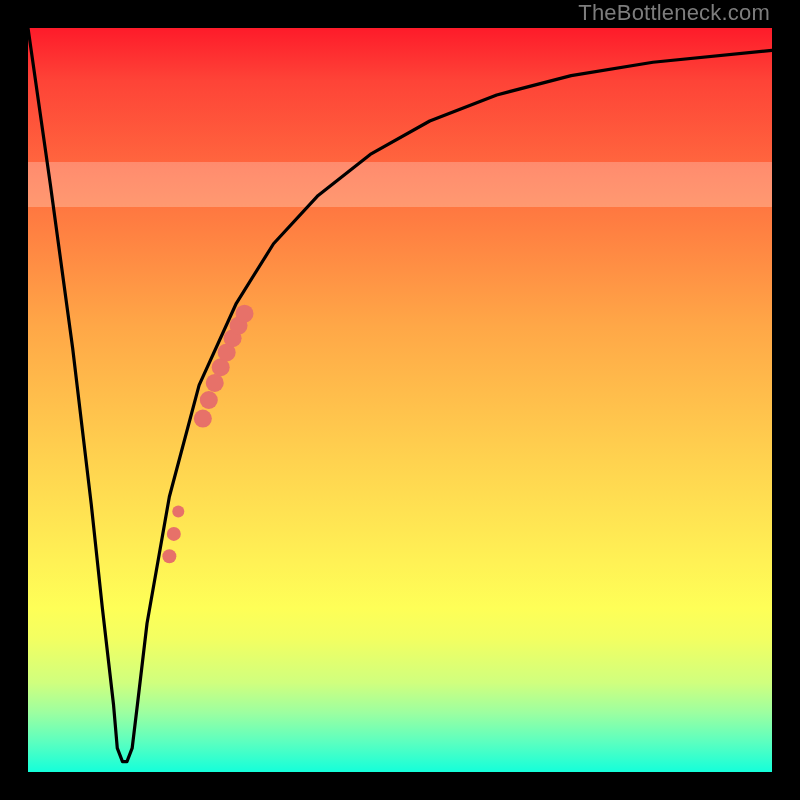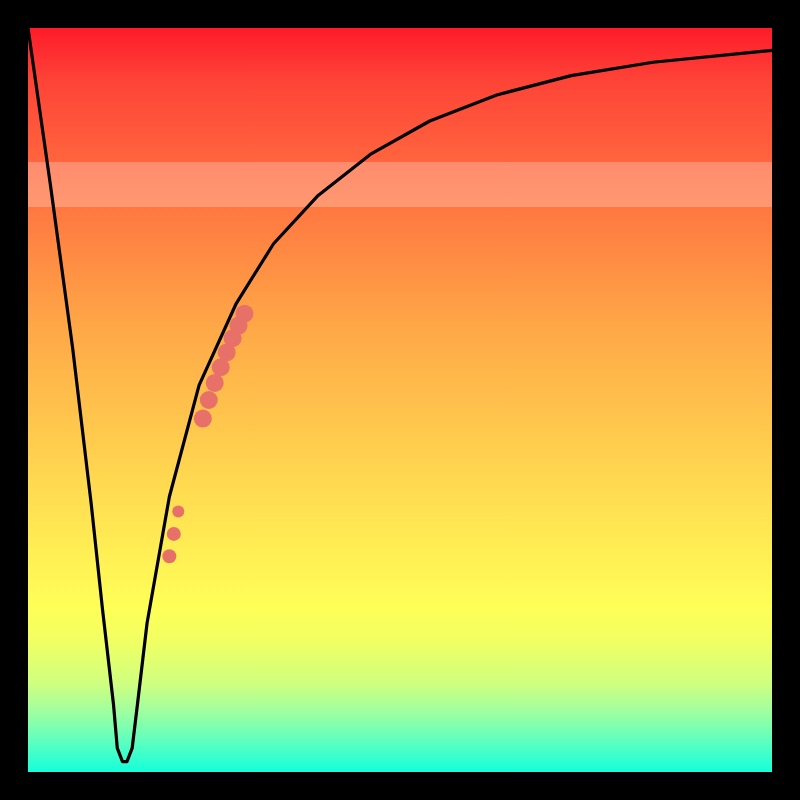--- a/index.html
+++ b/index.html
@@ -85,13 +85,14 @@
           <circle cx="180.79" cy="372.00" r="9" fill="#e77169"></circle>
           <circle cx="186.74" cy="354.89" r="9" fill="#e77169"></circle>
           <circle cx="192.70" cy="339.26" r="9" fill="#e77169"></circle>
           <circle cx="198.65" cy="324.38" r="9" fill="#e77169"></circle>
           <circle cx="204.60" cy="310.25" r="9" fill="#e77169"></circle>
           <circle cx="210.55" cy="297.60" r="9" fill="#e77169"></circle>
           <circle cx="216.50" cy="285.70" r="9" fill="#e77169"></circle>
         </g>
     </svg>
   </div>
+  <div class="watermark">TheBottleneck.com</div>
 </div>
 
 </body></html>

